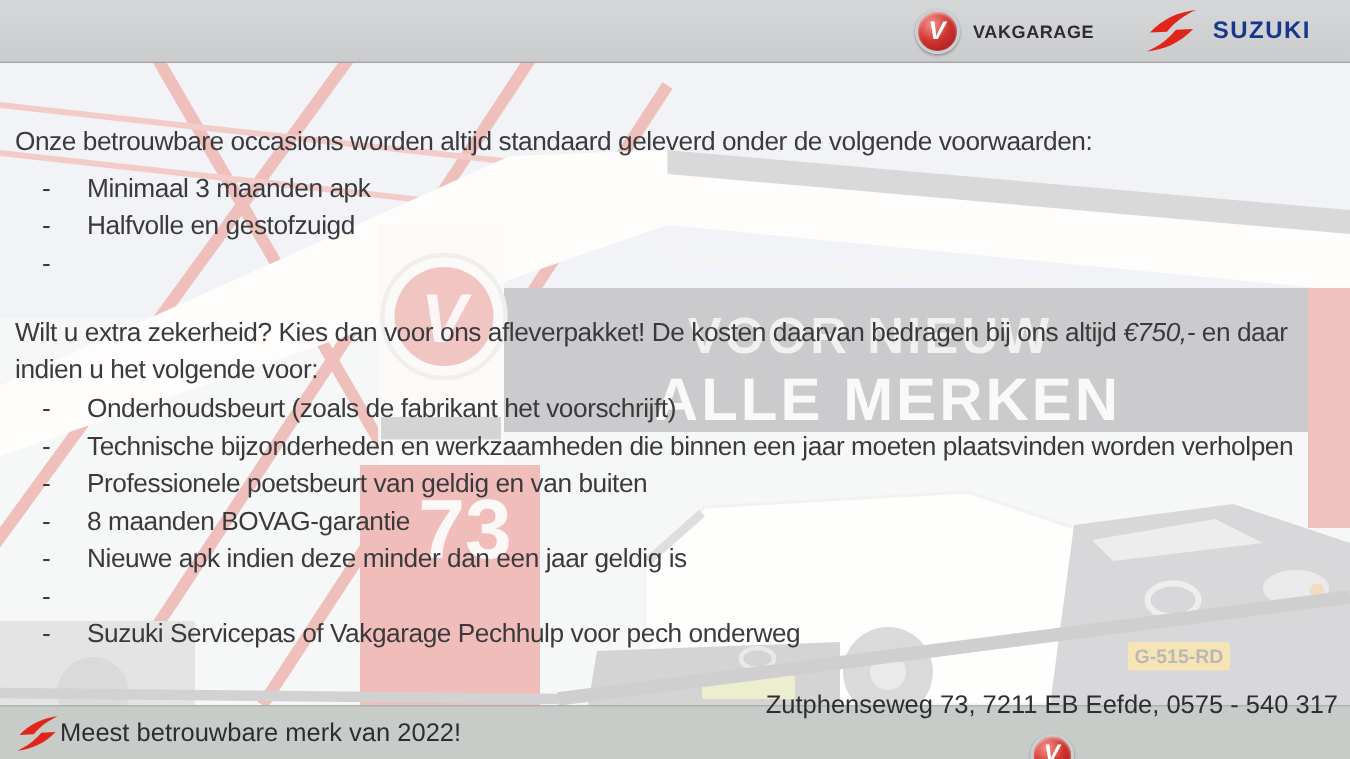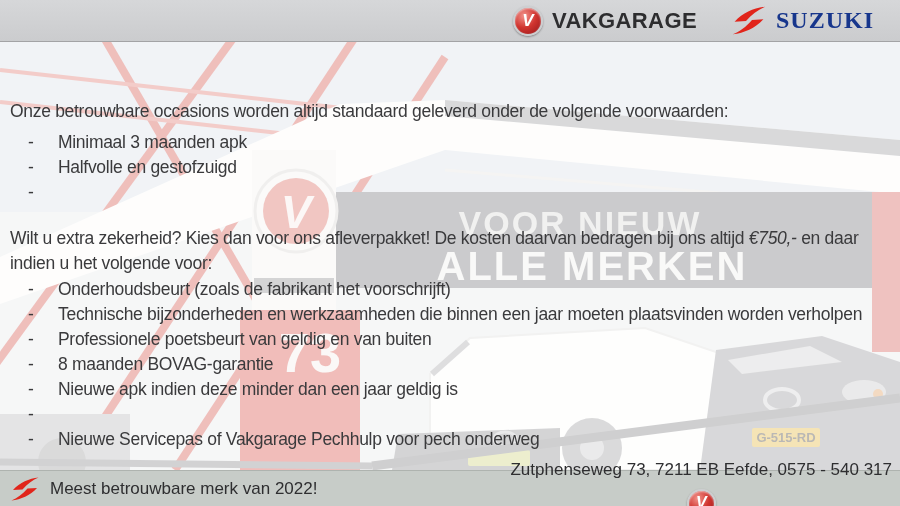--- a/index.html
+++ b/index.html
@@ -19,46 +19,46 @@
   .vbadge{
     border-radius:50%;
     background:radial-gradient(circle at 35% 30%,#f2938b 0%,#d0342f 48%,#941619 100%);
     border:2px solid #cdced0;
     box-shadow:inset 0 1px 2px rgba(255,255,255,.6),0 1px 2px rgba(0,0,0,.35);
     color:#fff;font-weight:bold;font-style:italic;
     display:flex;align-items:center;justify-content:center;
   }
   .vbadge.lg{width:26px;height:26px;font-size:17px;}
   .vbadge.sm{width:25px;height:25px;font-size:16px;}
-  .vak-word{font-size:22px;font-weight:bold;color:#2d2d2f;letter-spacing:.4px;}
-  .suzuki-word{font-size:24px;font-weight:bold;color:#17368c;letter-spacing:1px;font-family:Liberation Serif, serif;}
+  .vak-word{font-size:12px;font-weight:bold;color:#2d2d2f;letter-spacing:.4px;}
+  .suzuki-word{font-size:16px;font-weight:bold;color:#17368c;letter-spacing:1px;}
   .s-mark{display:block;}
   
   .main{position:relative;width:900px;height:428px;background:#e4e6e7;}
   .scene{position:absolute;left:0;top:0;width:900px;height:428px;}
   .text-layer{
-    position:absolute;left:10px;top:57px;width:886px;
+    position:absolute;left:10px;top:40px;width:886px;
     color:#3a3a3c;font-size:17.5px;line-height:25px;letter-spacing:-0.3px;
   }
   .text-layer p{margin:0;white-space:nowrap;}
   .text-layer ul{margin:0;padding:0;list-style:none;}
   .text-layer li{display:flex;padding-left:18px;white-space:nowrap;}
   .dash{flex:0 0 30px;}
   ul.standard{margin-top:6px;}
   p.upsell{margin-top:21px;}
   ul.package{margin-top:1px;}
   .price{font-style:italic;}
   
   .bottombar{
     box-sizing:border-box;height:36px;width:900px;
     background:#c7ccc8;border-top:1px solid #aeb3af;
     display:flex;align-items:center;justify-content:space-between;
     padding:0 8px 0 10px;position:absolute;left:0;top:470px;
   }
-  .foot-left{display:flex;align-items:center;gap:10px;}
+  .foot-left{display:flex;align-items:center;}
   .foot-right{display:flex;align-items:center;gap:9px;flex-direction:column;}
   .foot-text{font-size:17px;color:#2e2e30;}
 </style>
 </head>
 <body>
 
 <div class="topbar">
   <div class="brand">
     <span class="vbadge lg">V</span>
     <span class="vak-word">VAKGARAGE</span>
@@ -187,21 +187,21 @@
         </li>
       <li>
           <span class="dash">-</span>
           <span>Nieuwe apk indien deze minder dan een jaar geldig is</span>
         </li>
       <li>
           <span class="dash">-</span>
         </li>
       <li>
           <span class="dash">-</span>
-          <span>Nieuwe Servicepas of Vakgarage Pechhulp voor pech onderweg</span>
+          <span>Suzuki Servicepas of Vakgarage Pechhulp voor pech onderweg</span>
         </li>
     </ul>
   </div>
 </div>
 
 <div class="bottombar">
   <div class="foot-left">
     <svg width="30" height="24" viewBox="0 0 60 48">
       <path d="M57,1 C38,3 20,11 6,26 L25,25 C35,13 46,6 57,1 Z" fill="#e1251b"></path>
       <path d="M3,47 C22,45 40,37 54,22 L35,23 C25,35 14,42 3,47 Z" fill="#e1251b"></path>

